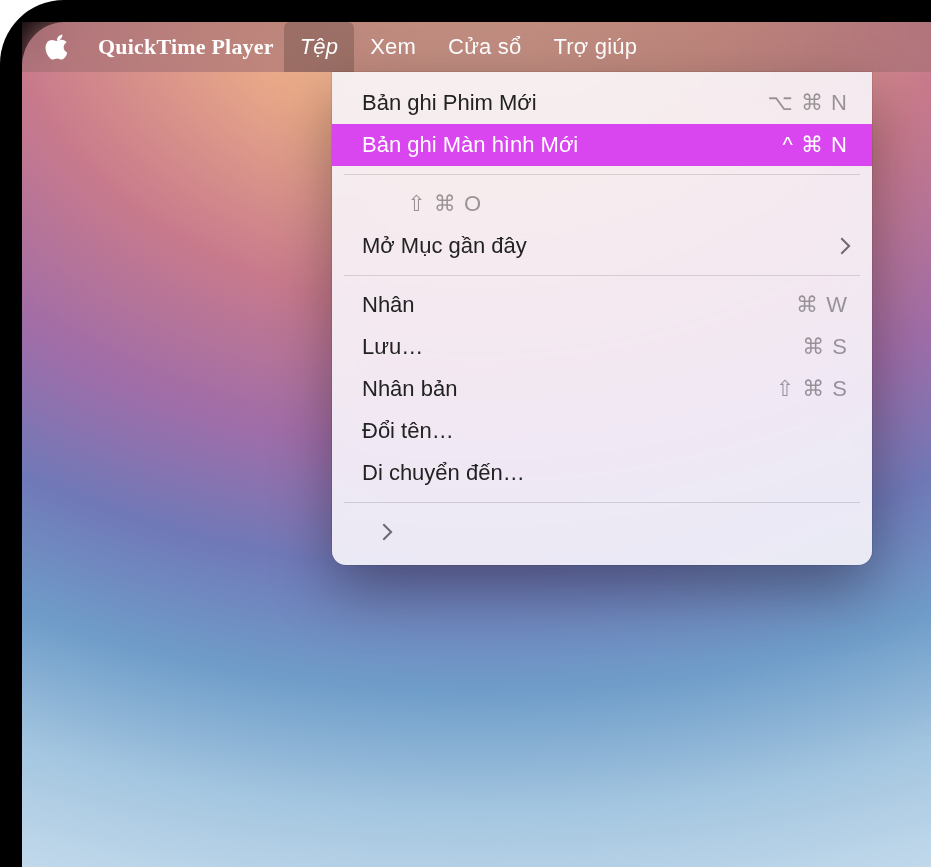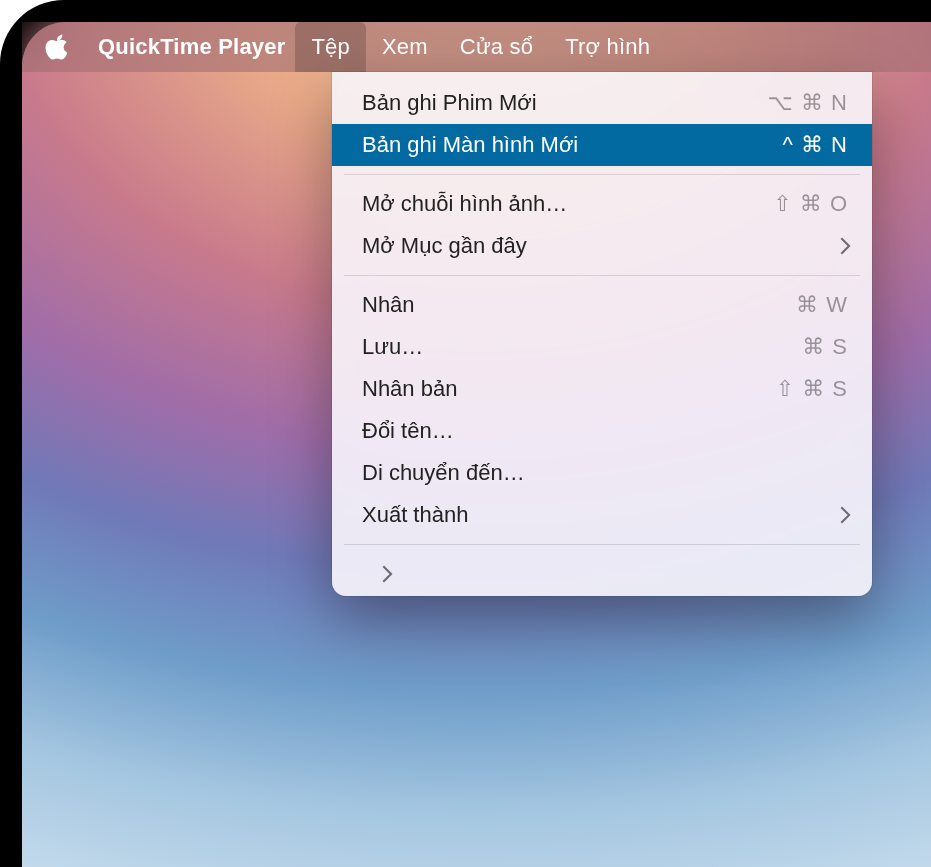--- a/index.html
+++ b/index.html
@@ -44,59 +44,60 @@
   .apple-logo {
     width: 26px; height: 26px;
     margin-right: 18px;
     fill: #fff;
     display: block;
   }
   .app-name {
     font-weight: 700;
     padding: 8px 10px;
     height: 100%;
-    display: flex; align-items: center;
+    display: flex; align-items: center; font-family: Liberation Serif, serif;
   }
   .menu-item {
     padding: 0 16px;
     height: 100%;
     display: flex; align-items: center;
     cursor: default;
     white-space: nowrap;
   }
   .menu-item.open {
     background: rgba(0,0,0,0.18);
     border-radius: 6px 6px 0 0;
+    font-style: italic;
   }
 
   
   .dropdown {
     position: absolute;
     top: 50px;
     left: 310px;
     width: 540px;
     background: rgba(245,243,248,0.92);
     -webkit-backdrop-filter: blur(30px) saturate(150%);
     backdrop-filter: blur(30px) saturate(150%);
     border-radius: 0 0 14px 14px;
     box-shadow: 0 24px 60px rgba(0,0,0,0.35), 0 0 0 1px rgba(0,0,0,0.08);
-    padding: 10px 0 1px;
+    padding: 10px 0 12px;
     color: #222;
     font-size: 22px;
   }
   .dd-row {
     display: flex;
     align-items: center;
     justify-content: space-between;
     height: 42px;
     padding: 0 24px 0 30px;
     white-space: nowrap;
   }
   .dd-row.highlight {
-    background: #0369a1;
+    background: #d946ef;
     color: #fff;
   }
   .dd-row .label { flex: 1; }
   .dd-row .sc {
     color: rgba(0,0,0,0.38);
     font-size: 22px;
     letter-spacing: 1px;
     text-align: right;
     min-width: 120px;
   }
@@ -132,39 +133,38 @@
       <div class="menu-item open">
         <span>Tệp</span>
       </div>
       <div class="menu-item">
         <span>Xem</span>
       </div>
       <div class="menu-item">
         <span>Cửa sổ</span>
       </div>
       <div class="menu-item">
-        <span>Trợ hình</span>
+        <span>Trợ giúp</span>
       </div>
     </div>
 
     <div class="dropdown">
 
       <div class="dd-row">
         <span class="label">Bản ghi Phim Mới</span>
         <span class="sc">⌥ ⌘ N</span>
       </div>
       <div class="dd-row highlight">
         <span class="label">Bản ghi Màn hình Mới</span>
         <span class="sc">^ ⌘ N</span>
       </div>
 
       <div class="dd-sep"></div>
 
       <div class="dd-row">
-        <span class="label">Mở chuỗi hình ảnh…</span>
         <span class="sc">⇧ ⌘ O</span>
       </div>
       <div class="dd-row">
         <span class="label">Mở Mục gần đây</span>
         <span class="chev"></span>
       </div>
 
       <div class="dd-sep"></div>
 
       <div class="dd-row">
@@ -178,24 +178,20 @@
       <div class="dd-row">
         <span class="label">Nhân bản</span>
         <span class="sc">⇧ ⌘ S</span>
       </div>
       <div class="dd-row">
         <span class="label">Đổi tên…</span>
       </div>
       <div class="dd-row">
         <span class="label">Di chuyển đến…</span>
       </div>
-      <div class="dd-row">
-        <span class="label">Xuất thành</span>
-        <span class="chev"></span>
-      </div>
 
       <div class="dd-sep"></div>
 
       <div class="dd-row">
         <span class="chev"></span>
       </div>
 
     </div>
 
   </div>

